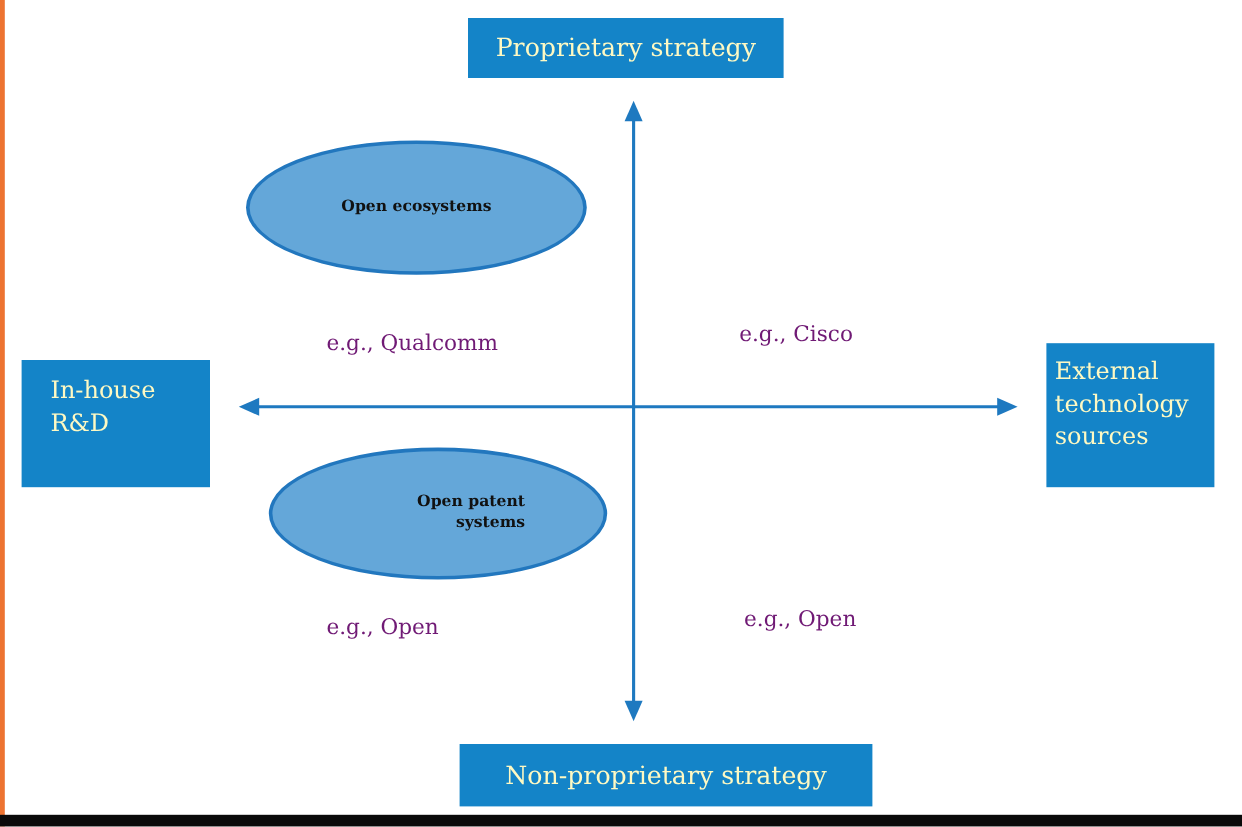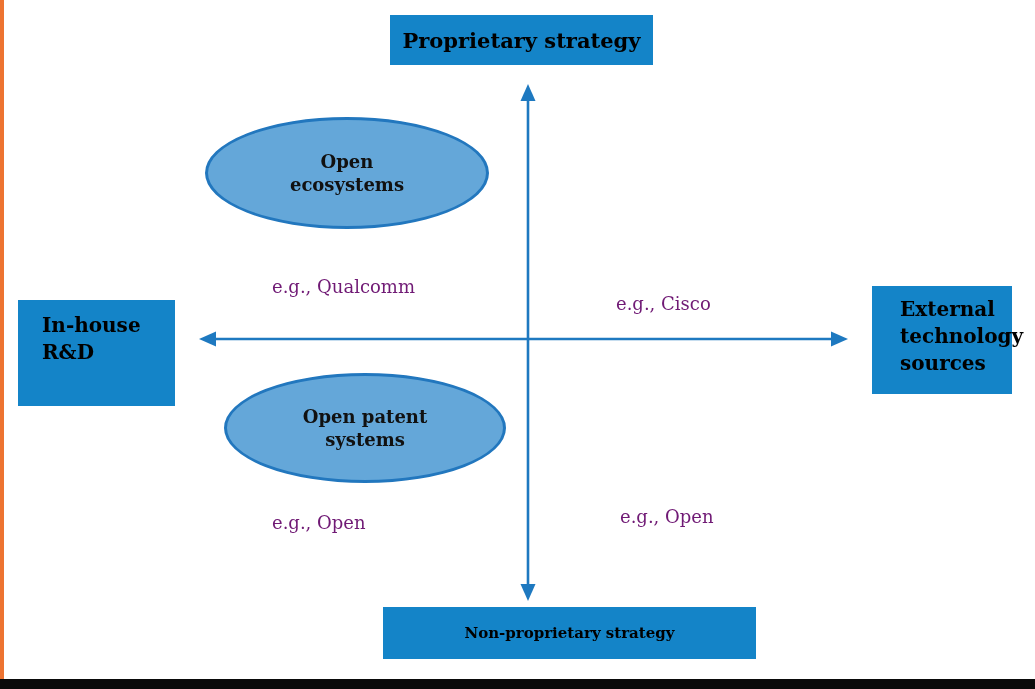--- a/index.html
+++ b/index.html
@@ -28,86 +28,86 @@
     background: #0a0a0a;
   }
   .axis-svg {
     position: absolute;
     left: 0; top: 0;
     width: 1035px; height: 689px;
   }
   .label-box {
     position: absolute;
     background: #1484C8;
-    color: #000000;
-    font-weight: bold;
+    color: #fef9c3;
+    font-weight: normal;
     box-sizing: border-box;
   }
   .label-box.center-text {
     display: flex;
     align-items: center;
     justify-content: center;
     text-align: center;
   }
   .box-top {
     left: 390px; top: 15px;
     width: 263px; height: 50px;
     font-size: 21px;
   }
   .box-bottom {
-    left: 383px; top: 607px;
-    width: 373px; height: 52px;
-    font-size: 15px;
+    left: 383px; top: 620px;
+    width: 344px; height: 52px;
+    font-size: 21px;
   }
   .box-left {
     left: 18px; top: 300px;
     width: 157px; height: 106px;
     font-size: 20px;
     padding: 12px 0 0 24px;
     line-height: 1.35;
   }
   .box-right {
     left: 872px; top: 286px;
-    width: 140px; height: 108px;
+    width: 140px; height: 120px;
     font-size: 20px;
-    padding: 10px 0 0 28px;
+    padding: 10px 0 0 7px;
     line-height: 1.35;
   }
   .ellipse {
     position: absolute;
     background: #64A7D9;
     border: 3px solid #2277BE;
     border-radius: 50%;
     box-sizing: border-box;
     display: flex;
     align-items: center;
     justify-content: center;
     text-align: center;
     color: #111111;
     font-weight: bold;
-    font-size: 18px;
+    font-size: 13px;
     line-height: 1.3;
   }
   .ellipse .ellipse-text { display: inline-block; }
   .el-tl { left: 205px; top: 117px; width: 284px; height: 112px; }
   .el-tl .ellipse-text { max-width: 135px; }
   .el-tr { left: 564px; top: 114px; width: 292px; height: 132px; }
   .el-tr .ellipse-text { max-width: 180px; }
   .el-bl { left: 224px; top: 373px; width: 282px; height: 110px; }
-  .el-bl .ellipse-text { max-width: 145px; }
+  .el-bl .ellipse-text { max-width: 145px; text-align: right; }
   .el-br { left: 576px; top: 366px; width: 290px; height: 116px; }
   .el-br .ellipse-text { max-width: 220px; }
   .example-label {
     position: absolute;
     color: #701a75;
     font-size: 18px;
     white-space: nowrap;
   }
   .ex-tl { left: 272px; top: 276px; }
-  .ex-tr { left: 616px; top: 293px; }
+  .ex-tr { left: 616px; top: 268px; }
   .ex-bl { left: 272px; top: 512px; }
   .ex-br { left: 620px; top: 506px; }
 </style>
 </head>
 <body>
 
 <div class="canvas">
 
   <div class="accent-left"></div>
 

